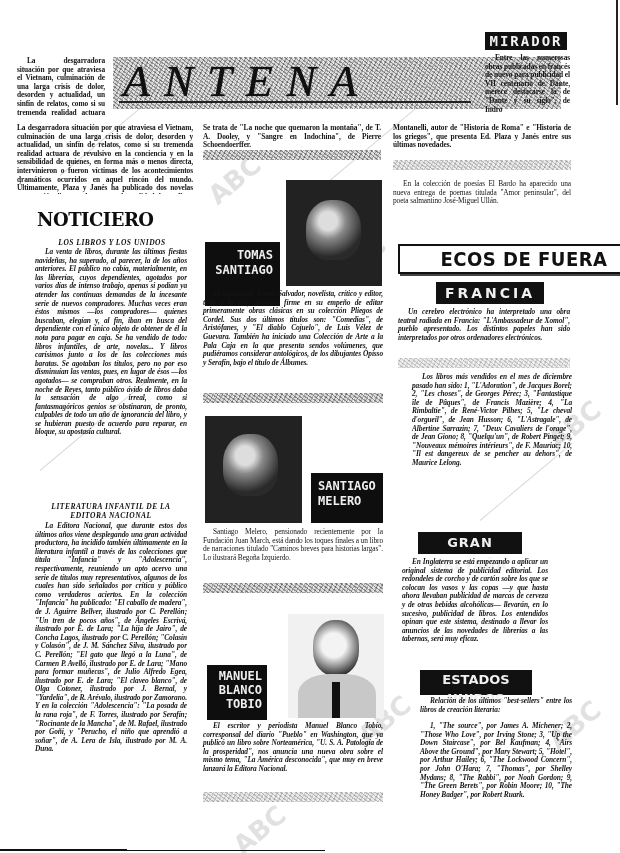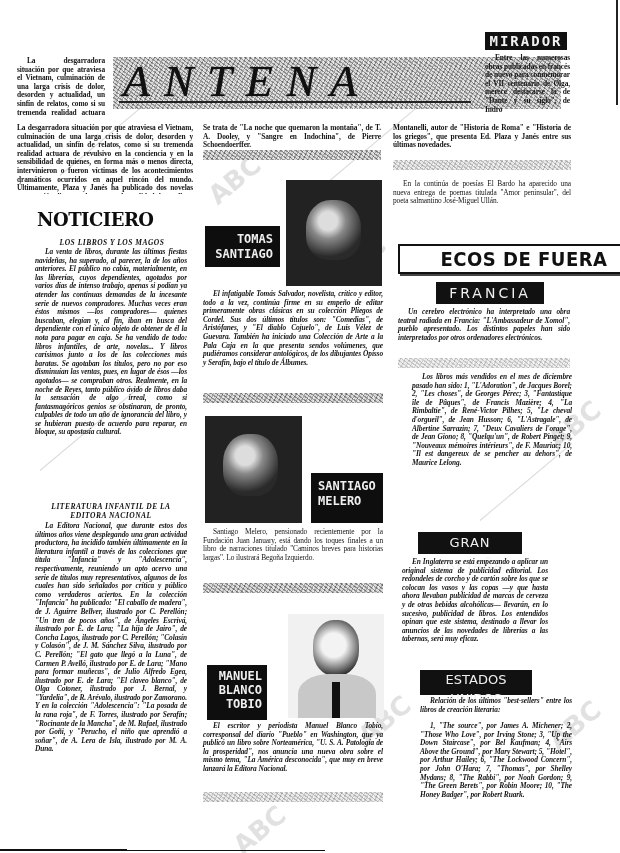--- a/index.html
+++ b/index.html
@@ -41,21 +41,21 @@
     .namebox {
       background:#0e0e0e; color:#efefef; font-family:"DejaVu Sans Mono",monospace; font-weight:bold;
       font-size:12px; line-height:15px; padding:6px 7px; box-sizing:border-box; text-align:right;
     }
     .ecos {
       left:398px; top:244px; width:252px; height:30px; border:2px solid #111; box-sizing:border-box;
       box-shadow:2px 2px 0 #444;
       font-family:"DejaVu Sans Condensed","DejaVu Sans",sans-serif; font-weight:bold; font-size:20px; text-align:center; line-height:26px; letter-spacing:0.5px;
     }
     .section-tag {
-      background:#111; color:#f0f0f0; font-family:"DejaVu Sans",sans-serif; font-weight:normal; text-align:center; letter-spacing:1px;
+      background:#111; color:#f0f0f0; font-family:"DejaVu Sans",sans-serif; font-weight:bold; text-align:center; letter-spacing:1px;
     }
     .bottom-rule { left:0; top:850px; width:325px; height:1px; background:#111; }
     .bottom-rule.thick { width:127px; height:2px; top:849px; }
     .watermark { position:absolute; font-family:"DejaVu Sans",sans-serif; font-size:26px; color:rgba(120,120,120,.22); transform:rotate(-40deg); font-weight:bold; pointer-events:none; }
     .diag { position:absolute; height:1px; background:rgba(150,150,150,.35); transform-origin:left center; pointer-events:none; }
   </style>
 </head>
 <body>
 
 <div class="diag" style="left:60px;top:175px;width:150px;transform:rotate(-40deg);"></div>
@@ -83,61 +83,61 @@
   <div class="antena-rule"></div>
 </div>
 
 <div class="abs txt" style="left:203px;top:124px;width:178px;">
   <p style="text-indent:0">Se trata de "La noche que quemaron la montaña", de T. A. Dooley, y "Sangre en Indochina", de Pierre Schoendoerffer.</p>
 </div>
 <div class="abs noise strip" style="left:203px;top:150px;width:178px;"></div>
 
 <div class="abs mirador">MIRADOR</div>
 <div class="abs txt" style="left:485px;top:54px;width:85px;height:68px;overflow:hidden;">
-  <p>Entre las numerosas obras publicadas en francés de nuevo para conmemorar el VII centenario de Olga, merece destacarse la de "Dante y su siglo", de Indro</p>
+  <p>Entre las numerosas obras publicadas en francés de nuevo para publicidad el VII centenario de Dante, merece destacarse la de "Dante y su siglo", de Indro</p>
 </div>
 <div class="abs txt" style="left:393px;top:124px;width:178px;">
   <p style="text-indent:0">Montanelli, autor de "Historia de Roma" e "Historia de los griegos", que presenta Ed. Plaza y Janés entre sus últimas novedades.</p>
 </div>
 <div class="abs noise strip" style="left:393px;top:160px;width:178px;opacity:.6"></div>
 <div class="abs txt" style="left:393px;top:180px;width:178px;font-weight:normal;">
-  <p>En la continúa de poesías El Bardo ha aparecido una nueva entrega de poemas titulada "Amor peninsular", del poeta salmantino José-Miguel Ullán.</p>
+  <p>En la colección de poesías El Bardo ha aparecido una nueva entrega de poemas titulada "Amor peninsular", del poeta salmantino José-Miguel Ullán.</p>
 </div>
 
 <div class="abs noticiero">NOTICIERO</div>
-<div class="abs subhead" style="left:37px;top:238px;width:150px;">LOS LIBROS Y LOS MAGOS</div>
+<div class="abs subhead" style="left:37px;top:238px;width:150px;">LOS LIBROS Y LOS UNIDOS</div>
 <div class="abs txt it" style="left:35px;top:248px;width:152px;height:252px;overflow:hidden;">
   <p>La venta de libros, durante las últimas fiestas navideñas, ha superado, al parecer, la de los años anteriores. El público no cabía, materialmente, en las librerías, cuyos dependientes, agotados por varios días de intenso trabajo, apenas si podían ya atender las continuas demandas de la incesante serie de nuevos compradores. Muchas veces eran éstos mismos —los compradores— quienes buscaban, elegían y, al fin, iban en busca del dependiente con el único objeto de obtener de él la nota para pagar en caja. Se ha vendido de todo: libros infantiles, de arte, novelas... Y libros carísimos junto a los de las colecciones más baratas. Se agotaban los títulos, pero no por eso disminuían las ventas, pues, en lugar de ésos —los agotados— se compraban otros. Realmente, en la noche de Reyes, tanto público ávido de libros daba la sensación de algo irreal, como si fantasmagóricos genios se obstinaran, de pronto, culpables de todo un año de ignorancia del libro, y se hubieran puesto de acuerdo para reparar, en bloque, su apostasía cultural.</p>
 </div>
 <div class="abs subhead" style="left:35px;top:502px;width:152px;line-height:9px;">LITERATURA INFANTIL DE LA EDITORA NACIONAL</div>
 <div class="abs txt it" style="left:35px;top:522px;width:152px;height:295px;overflow:hidden;">
   <p>La Editora Nacional, que durante estos dos últimos años viene desplegando una gran actividad productora, ha incidido también últimamente en la literatura infantil a través de las colecciones que titula "Infancia" y "Adolescencia", respectivamente, reuniendo un apto acervo una serie de títulos muy representativos, algunos de los cuales han sido señalados por crítica y público como verdaderos aciertos. En la colección "Infancia" ha publicado: "El caballo de madera", de J. Aguirre Bellver, ilustrado por C. Perellón; "Un tren de pocos años", de Ángeles Escrivá, ilustrado por E. de Lara; "La hija de Jairo", de Concha Lagos, ilustrado por C. Perellón; "Colasín y Colasón", de J. M. Sánchez Silva, ilustrado por C. Perellón; "El gato que llegó a la Luna", de Carmen P. Avelló, ilustrado por E. de Lara; "Mano para formar muñecas", de Julio Alfredo Egea, ilustrado por E. de Lara; "El claveo blanco", de Olga Cotoner, ilustrado por J. Bernal, y "Yardelia", de R. Arévalo, ilustrado por Zamorano. Y en la colección "Adolescencia": "La posada de la rana roja", de F. Torres, ilustrado por Serafín; "Rocinante de la Mancha", de M. Rafael, ilustrado por Goñi, y "Perucho, el niño que aprendió a soñar", de A. Lera de Isla, ilustrado por M. A. Duna.</p>
 </div>
 
-<div class="abs namebox" style="left:205px;top:226px;width:75px;height:41px;">
+<div class="abs namebox" style="left:205px;top:242px;width:75px;height:64px;">
   <div>TOMAS</div>
   <div>SANTIAGO</div>
 </div>
 <div class="abs photo" style="left:286px;top:180px;width:96px;height:106px;">
   <div class="face" style="left:20px;top:20px;width:55px;height:60px;"></div>
 </div>
 <div class="abs txt it" style="left:203px;top:290px;width:180px;">
   <p>El infatigable Tomás Salvador, novelista, crítico y editor, todo a la vez, continúa firme en su empeño de editar primeramente obras clásicas en su colección Pliegos de Cordel. Sus dos últimos títulos son: "Comedias", de Aristófanes, y "El diablo Cojuelo", de Luis Vélez de Guevara. También ha iniciado una Colección de Arte a la Pala Caja en la que presenta sendos volúmenes, que pudiéramos considerar antológicos, de los dibujantes Opisso y Serafín, bajo el título de Álbumes.</p>
 </div>
 <div class="abs noise strip" style="left:203px;top:393px;width:180px;"></div>
 
 <div class="abs photo" style="left:205px;top:416px;width:97px;height:107px;">
   <div class="face" style="left:18px;top:18px;width:55px;height:62px;"></div>
 </div>
 <div class="abs namebox" style="left:311px;top:473px;width:72px;height:50px;text-align:left;">
   <div>SANTIAGO</div>
   <div>MELERO</div>
 </div>
 <div class="abs txt" style="left:203px;top:528px;width:180px;font-weight:normal;">
-  <p>Santiago Melero, pensionado recientemente por la Fundación Juan January, está dando los toques finales a un libro de narraciones titulado "Caminos breves para historias largas". Lo ilustrará Begoña Izquierdo.</p>
+  <p>Santiago Melero, pensionado recientemente por la Fundación Juan March, está dando los toques finales a un libro de narraciones titulado "Caminos breves para historias largas". Lo ilustrará Begoña Izquierdo.</p>
 </div>
 <div class="abs noise strip" style="left:203px;top:583px;width:180px;"></div>
 
 <div class="abs namebox" style="left:207px;top:665px;width:60px;height:55px;font-size:12px;line-height:14px;padding:4px 5px;">
   <div>MANUEL</div>
   <div>BLANCO</div>
   <div>TOBIO</div>
 </div>
 <div class="abs" style="left:288px;top:614px;width:96px;height:104px;background:#f1f1f1;overflow:hidden;">
   <div style="position:absolute;left:25px;top:6px;width:46px;height:56px;border-radius:45%;background:radial-gradient(circle at 45% 45%, #f3f3f3 0 30%, #777 60%, #222 80%);"></div>

